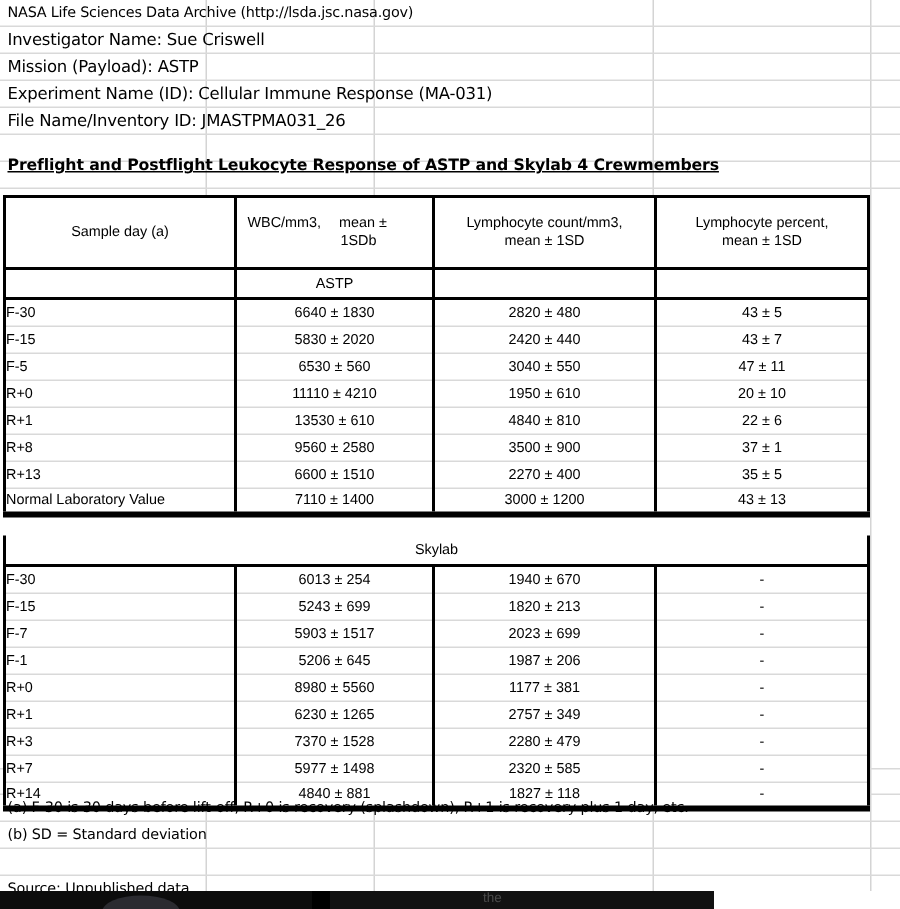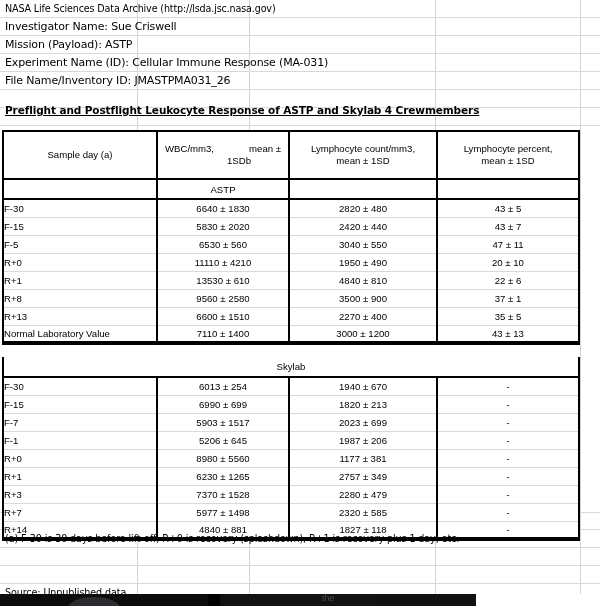--- a/index.html
+++ b/index.html
@@ -119,22 +119,23 @@
     vertical-align: bottom;
     padding-bottom: 4px;
   }
   .wbc-head {
     display: block;
     text-align: center;
     line-height: 12px;
   }
   .wbc-line1 {
     display: flex;
-    justify-content: space-between;
+    justify-content: flex-start;
     padding: 0 7px;
+    gap: 12px;
   }
   .wbc-line2 { display: block; text-align: center; margin-left: 32px; }
 
   
   tr.band td {
     height: 20px;
     border-left: 2px solid #000;
     border-right: 2px solid #000;
     border-bottom: 2px solid #000;
     text-align: center;
@@ -299,21 +300,21 @@
       </tr>
       <tr class="drow">
         <td class="lbl">F-5</td>
         <td>6530 ± 560</td>
         <td>3040 ± 550</td>
         <td>47 ± 11</td>
       </tr>
       <tr class="drow">
         <td class="lbl">R+0</td>
         <td>11110 ± 4210</td>
-        <td>1950 ± 490</td>
+        <td>1950 ± 610</td>
         <td>20 ± 10</td>
       </tr>
       <tr class="drow">
         <td class="lbl">R+1</td>
         <td>13530 ± 610</td>
         <td>4840 ± 810</td>
         <td>22 ± 6</td>
       </tr>
       <tr class="drow">
         <td class="lbl">R+8</td>
@@ -343,21 +344,21 @@
       </tr>
 
       <tr class="drow">
         <td class="lbl">F-30</td>
         <td>6013 ± 254</td>
         <td>1940 ± 670</td>
         <td>-</td>
       </tr>
       <tr class="drow">
         <td class="lbl">F-15</td>
-        <td>6990 ± 699</td>
+        <td>5243 ± 699</td>
         <td>1820 ± 213</td>
         <td>-</td>
       </tr>
       <tr class="drow">
         <td class="lbl">F-7</td>
         <td>5903 ± 1517</td>
         <td>2023 ± 699</td>
         <td>-</td>
       </tr>
       <tr class="drow">
@@ -393,20 +394,21 @@
       <tr class="drow last">
         <td class="lbl">R+14</td>
         <td>4840 ± 881</td>
         <td>1827 ± 118</td>
         <td>-</td>
       </tr>
     </tbody>
   </table>
 
   <div class="footnote" style="top:533px">(a) F-30 is 30 days before lift-off, R+0 is recovery (splashdown), R+1 is recovery plus 1 day, etc.</div>
+  <div class="footnote" style="top:551px">(b) SD = Standard deviation</div>
   <div class="footnote" style="top:587px">Source: Unpublished data.</div>
 </div>
 
 <div id="bottom-strip">
   <div class="seg" style="left:0px;width:208px;background:#0c0c0c"></div>
   <div class="seg" style="left:208px;width:12px;background:#000"></div>
   <div class="seg" style="left:220px;width:160px;background:#121212"></div>
   <div class="blob"></div>
   <span class="striptext" style="left:322px">the</span>
   <span class="striptext" style="left:520px">Twitter acco</span>

